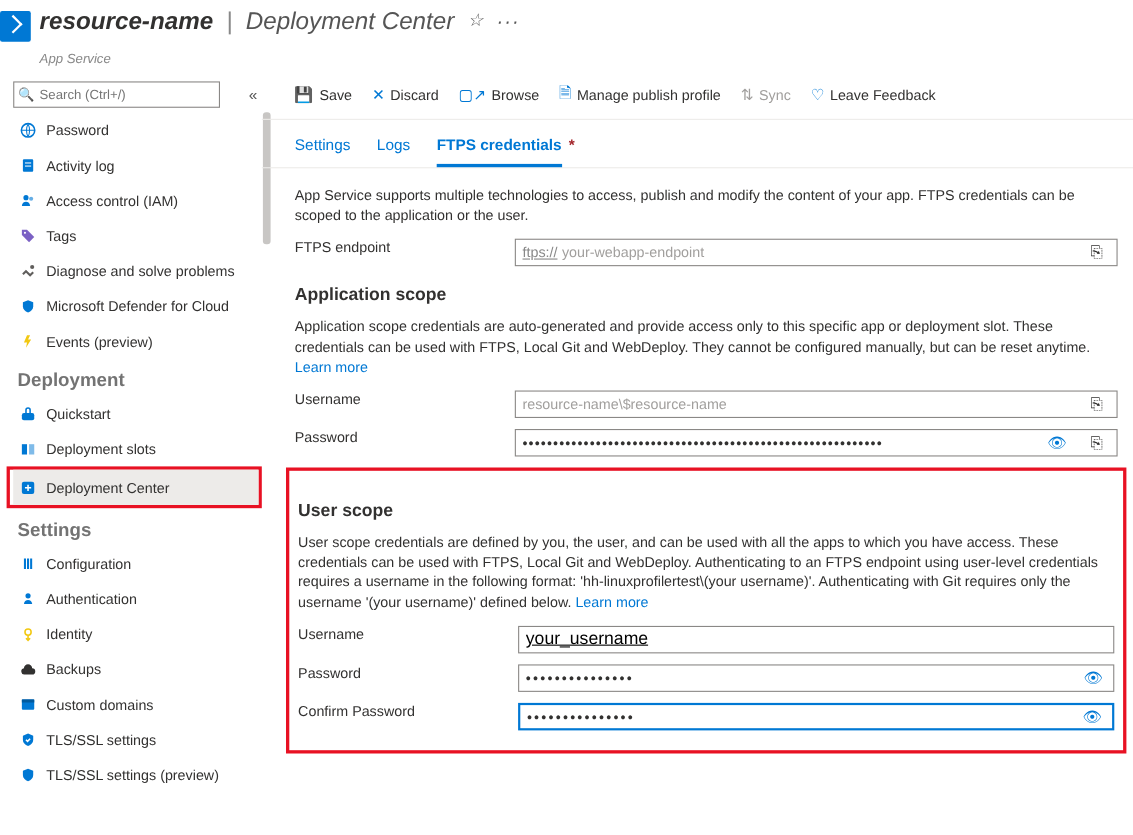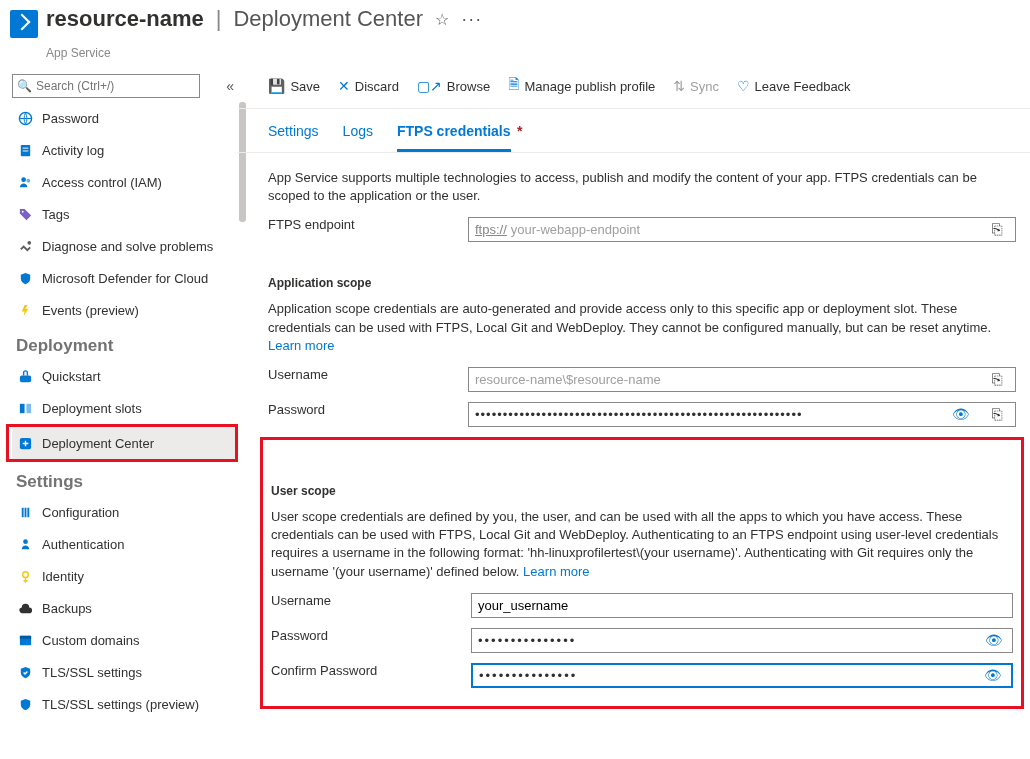--- a/index.html
+++ b/index.html
@@ -1,17 +1,17 @@
 <!DOCTYPE html>
 <html><head>
 <meta charset="utf-8">
 <style>
 * { box-sizing: border-box; margin: 0; padding: 0; }
 body { font-family: "Segoe UI", Arial, sans-serif; font-size: 13px; color: #323130; background: #fff; width: 1030px; }
-.header { display: flex; align-items: flex-start; padding: 6px 0 6px 10px; }
+.header { display: flex; align-items: flex-start; padding: 6px 0 6px 0; font-style: italic; }
 .resource-icon { width: 28px; height: 28px; background: #0078d4; margin-right: 8px; margin-top: 4px; flex: none; position: relative; border-radius: 2px; }
 .resource-icon::after { content: ""; position: absolute; left: 6px; top: 6px; width: 10px; height: 10px; border: 2px solid #fff; border-bottom: none; border-left: none; transform: rotate(45deg); }
 .title-wrap { display: flex; flex-direction: column; }
 .title-line { display: flex; align-items: center; gap: 12px; }
 .resource-name { font-size: 22px; font-weight: 600; }
 .sep { font-size: 22px; color: #888; font-weight: 400; }
 .page-title { font-size: 22px; font-weight: 400; color: #555; }
 .star { font-size: 16px; color: #555; }
 .dots { font-size: 18px; color: #555; letter-spacing: 1px; }
 .subtitle { font-size: 12px; color: #888; margin-top: 14px; }
@@ -38,27 +38,27 @@
 .tab { font-size: 14px; color: #0078d4; padding-bottom: 10px; cursor: pointer; border-bottom: 3px solid transparent; position: relative; }
 .tab.active { font-weight: 600; border-bottom-color: #0078d4; }
 .tab .ast { color: #a4262c; font-size: 14px; position: absolute; right: -12px; top: 0; }
 .content { padding: 16px 14px 0 30px; }
 .desc { font-size: 13px; color: #323130; line-height: 1.4; margin-bottom: 12px; }
 .link { color: #0078d4; cursor: pointer; }
 .field-row { display: flex; align-items: flex-start; margin-bottom: 10px; }
 .field-label { width: 200px; font-size: 13px; color: #323130; flex: none; }
 .field-input { flex: 1; height: 25px; border: 1px solid #8a8886; padding: 0 6px; font-size: 13px; display: flex; align-items: center; position: relative; }
 .field-input.blue { border: 2px solid #0078d4; }
-.field-input input { border: none; outline: none; width: 100%; font-size: 13px; background: transparent; }
+.field-input input { border: none; outline: none; width: 100%; font-size: 16px; background: transparent; text-decoration: underline; }
 .prefix { color: #888; margin-right: 4px; text-decoration: underline; }
 .placeholder-text { color: #a19f9d; }
 .copy-btn, .eye-btn { width: 36px; display: flex; align-items: center; justify-content: center; font-size: 14px; color: #323130; cursor: pointer; }
 .eye-btn.blue { color: #0078d4; }
 .input-actions { position: absolute; right: 0; top: 0; height: 100%; display: flex; }
-.section-title { font-size: 12px; font-weight: 600; margin: 34px 0 10px 0; }
+.section-title { font-size: 16px; font-weight: 600; margin: 18px 0 10px 0; }
 .red-box-main { border: 3px solid #e81123; padding: 10px 8px 8px 8px; margin: 6px -8px 0 -8px; }
 svg { flex: none; }
 </style>
 </head>
 <body>
 
 <div class="header">
 <div class="resource-icon"></div>
 <div class="title-wrap">
   <div class="title-line">

